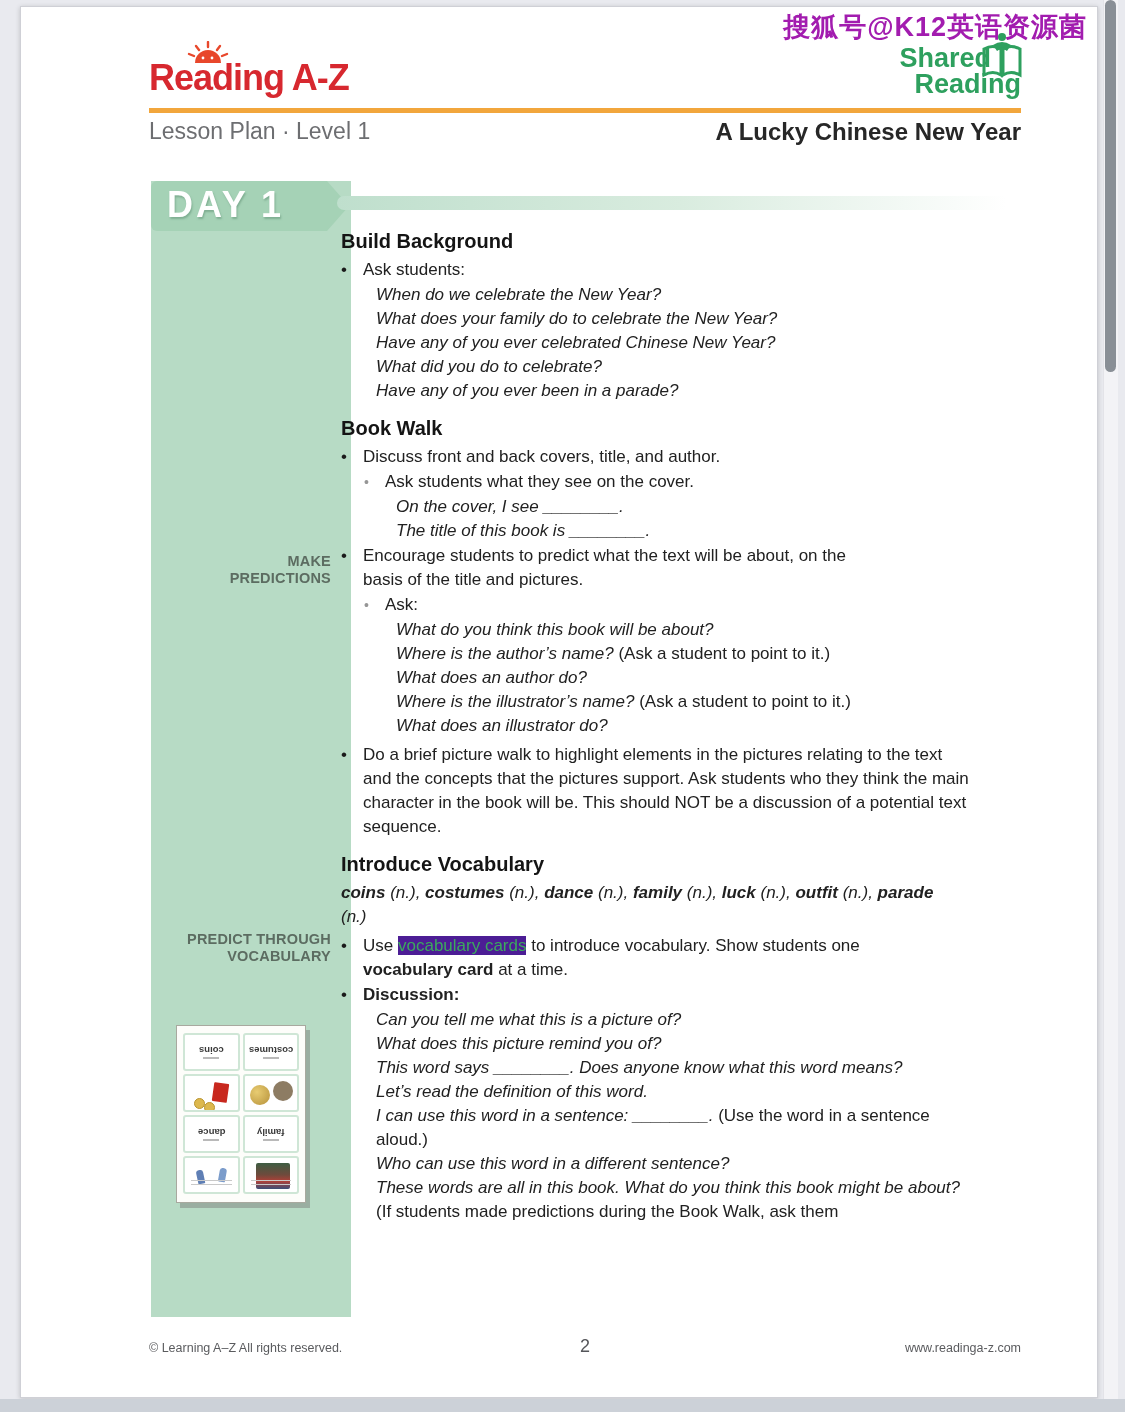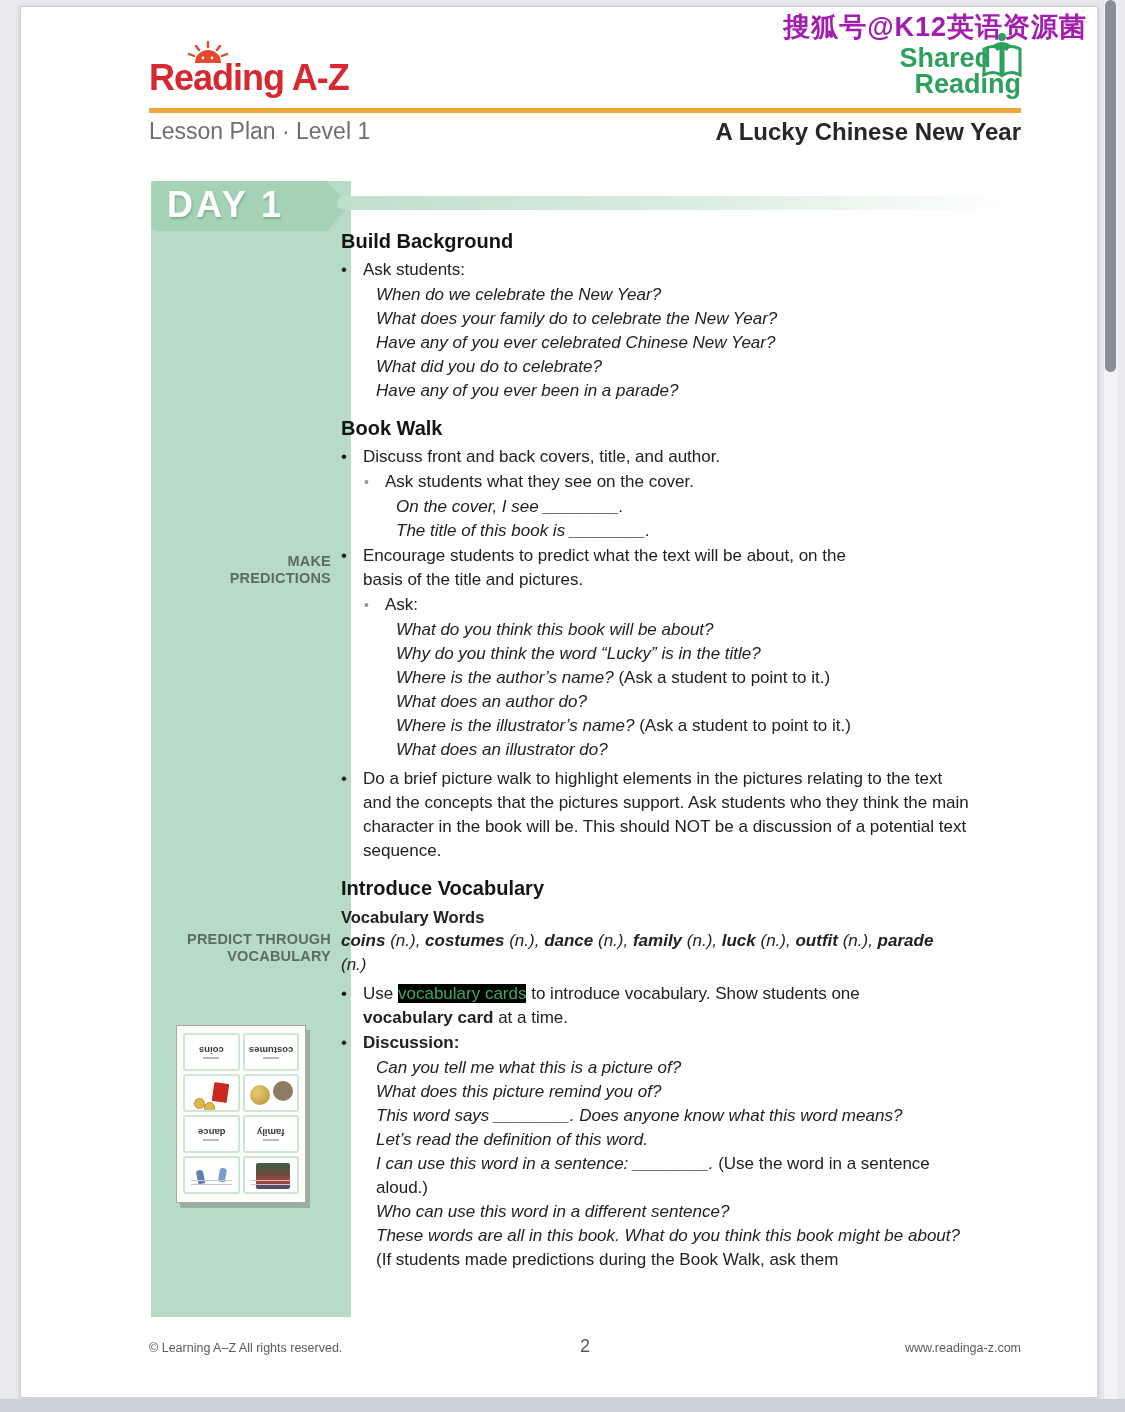--- a/index.html
+++ b/index.html
@@ -78,24 +78,24 @@
   .b2{flex:0 0 21px;color:#969696;font-size:14px;}
   .btxt{flex:1;}
   .w495{max-width:495px;}
   .w560{max-width:562px;}
   .w610{max-width:612px;}
   .iline{margin-left:35px;font-style:italic;max-width:600px;}
   .iline .pl{font-style:normal;}
   .iline.deep{margin-left:55px;}
   .vocab-line{font-style:italic;max-width:620px;}
   .vocab-line b{font-weight:bold;}
-  .link{color:#3ca85e;background:#000000;}
+  .link{color:#3ca85e;background:#4c1d95;}
   .bold{font-weight:bold;}
   
-  .footer{position:absolute;left:128px;top:1329px;width:872px;display:flex;align-items:baseline;color:#5a5b5e;}
+  .footer{position:absolute;left:128px;top:1329px;width:872px;display:flex;align-items:baseline;color:#5a5b5e;justify-content:flex-end;}
   .foot-left{flex:1;font-size:12.5px;}
   .foot-page{font-size:18px;color:#55565a;}
   .foot-right{flex:1;text-align:right;font-size:12.5px;}
 </style>
 </head>
 <body>
 
 <div class="page">
 
   <div class="watermark">搜狐号@K12英语资源菌</div>
@@ -217,32 +217,30 @@
     <div class="iline deep"><i>The title of this book is ________.</i></div>
     <div class="bullet-row">
       <span class="b1">•</span>
       <span class="btxt w495">Encourage students to predict what the text will be about, on the basis of the title and pictures.</span>
     </div>
     <div class="bullet-row lvl2">
       <span class="b2">•</span>
       <span class="btxt">Ask:</span>
     </div>
     <div class="iline deep"><i>What do you think this book will be about?</i><span class="pl"></span></div>
-    <div class="iline deep"><i>Why do you think the word “Lucky” is in the title?</i><span class="pl"></span></div>
     <div class="iline deep"><i>Where is the author’s name?</i><span class="pl"> (Ask a student to point to it.)</span></div>
     <div class="iline deep"><i>What does an author do?</i><span class="pl"></span></div>
     <div class="iline deep"><i>Where is the illustrator’s name?</i><span class="pl"> (Ask a student to point to it.)</span></div>
     <div class="iline deep"><i>What does an illustrator do?</i><span class="pl"></span></div>
     <div class="bullet-row" style="margin-top:5px;">
       <span class="b1">•</span>
       <span class="btxt w610">Do a brief picture walk to highlight elements in the pictures relating to the text and the concepts that the pictures support. Ask students who they think the main character in the book will be. This should NOT be a discussion of a potential text sequence.</span>
     </div>
 
     <div class="sec-h">Introduce Vocabulary</div>
-    <div class="sub-h">Vocabulary Words</div>
     <div class="vocab-line">
       <b>coins</b><span> (n.), </span><b>costumes</b><span> (n.), </span><b>dance</b><span> (n.), </span><b>family</b><span> (n.), </span><b>luck</b><span> (n.), </span><b>outfit</b><span> (n.), </span><b>parade</b><span> (n.)</span>
     </div>
     <div class="bullet-row" style="margin-top:5px;">
       <span class="b1">•</span>
       <span class="btxt w560"><span>Use </span><span class="link">vocabulary cards</span><span> to introduce vocabulary. Show students one </span><span class="bold">vocabulary card</span><span> at a time.</span></span>
     </div>
     <div class="bullet-row">
       <span class="b1">•</span>
       <span class="btxt bold">Discussion:</span>

